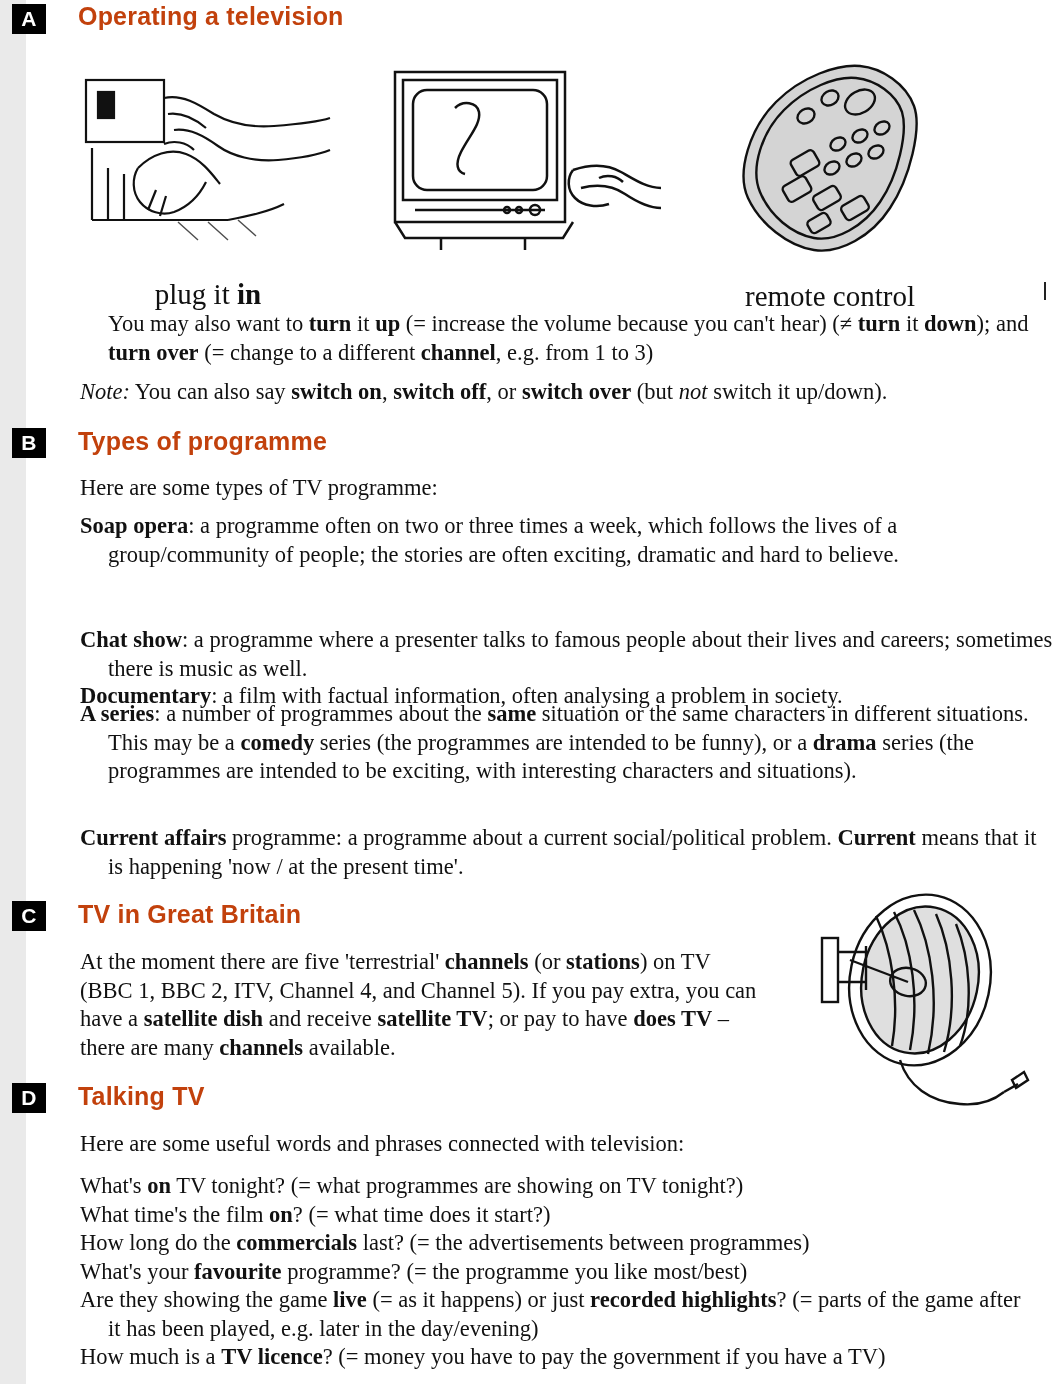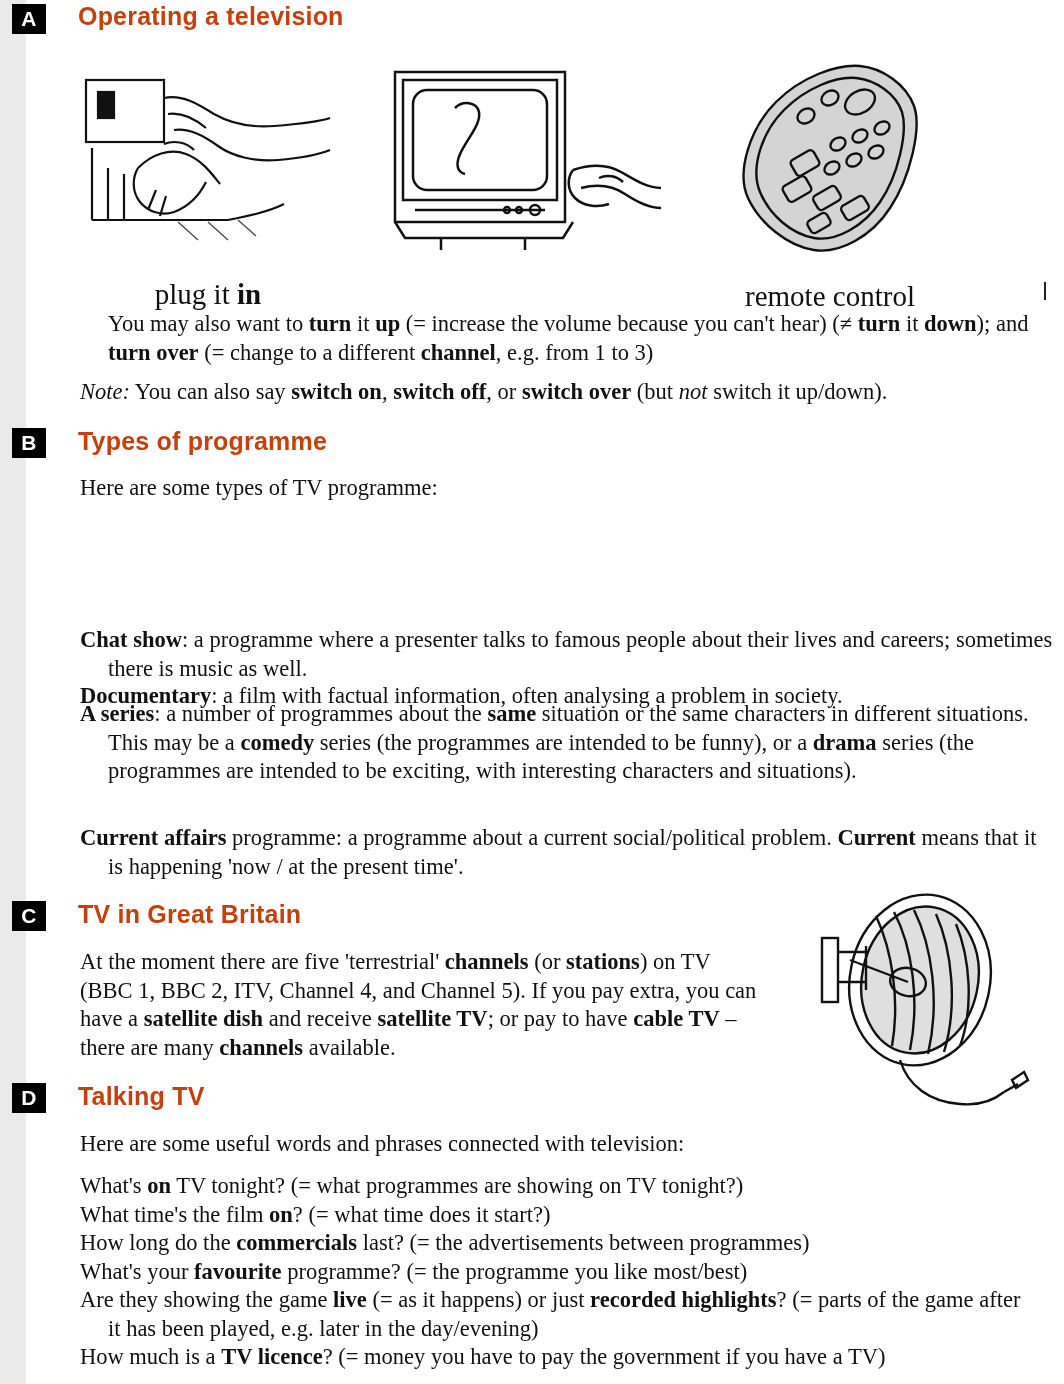--- a/index.html
+++ b/index.html
@@ -185,40 +185,43 @@
     <i>Note:</i> You can also say <b>switch on</b>, <b>switch off</b>, or <b>switch over</b> (but <i>not</i> switch it up/down).
   </div>
 
   <div class="section" style="top:0;">
     <div class="sec-letter" style="top:428px;">B</div>
     <div class="sec-title" style="top:427px;">Types of programme</div>
   </div>
 
   <div class="body-text" style="left:80px; top:474px; width:930px;">Here are some types of TV programme:</div>
 
+  <div class="body-text hang" style="left:80px; top:512px; width:945px;">
+    <b>Soap opera</b>: a programme often on two or three times a week, which follows the lives of a group/community of people; the stories are often exciting, dramatic and hard to believe.
+  </div>
   <div class="body-text hang" style="left:80px; top:626px; width:945px;">
     <b>Chat show</b>: a programme where a presenter talks to famous people about their lives and careers; sometimes there is music as well.
   </div>
   <div class="body-text hang" style="left:80px; top:682px; width:945px;">
     <b>Documentary</b>: a film with factual information, often analysing a problem in society.
   </div>
   <div class="body-text hang" style="left:80px; top:700px; width:945px;">
     <b>A series</b>: a number of programmes about the <b>same</b> situation or the same characters in different situations. This may be a <b>comedy</b> series (the programmes are intended to be funny), or a <b>drama</b> series (the programmes are intended to be exciting, with interesting characters and situations).
   </div>
   <div class="body-text hang" style="left:80px; top:824px; width:945px;">
     <b>Current affairs</b> programme: a programme about a current social/political problem. <b>Current</b> means that it is happening 'now / at the present time'.
   </div>
 
   <div class="section" style="top:0;">
     <div class="sec-letter" style="top:901px;">C</div>
     <div class="sec-title" style="top:900px;">TV in Great Britain</div>
   </div>
 
   <div class="body-text" style="left:80px; top:948px; width:680px;">
-    At the moment there are five 'terrestrial' <b>channels</b> (or <b>stations</b>) on TV (BBC 1, BBC 2, ITV, Channel 4, and Channel 5). If you pay extra, you can have a <b>satellite dish</b> and receive <b>satellite TV</b>; or pay to have <b>cable TV</b> – there are many <b>channels</b> available.
+    At the moment there are five 'terrestrial' <b>channels</b> (or <b>stations</b>) on TV (BBC 1, BBC 2, ITV, Channel 4, and Channel 5). If you pay extra, you can have a <b>satellite dish</b> and receive <b>satellite TV</b>; or pay to have <b>does TV</b> – there are many <b>channels</b> available.
   </div>
 
   <svg class="art dish-art" viewBox="0 0 250 230">
     <g fill="none" stroke="#111" stroke-width="2.4">
       <ellipse cx="140" cy="90" rx="70" ry="86" transform="rotate(12 140 90)"></ellipse>
       <ellipse cx="140" cy="90" rx="58" ry="74" transform="rotate(12 140 90)"></ellipse>
       <path d="M96,26 C112,60 120,110 112,156"></path>
       <path d="M114,22 C132,56 140,110 130,160"></path>
       <path d="M134,20 C152,56 160,112 148,164"></path>
       <path d="M156,24 C172,60 178,116 164,162"></path>

